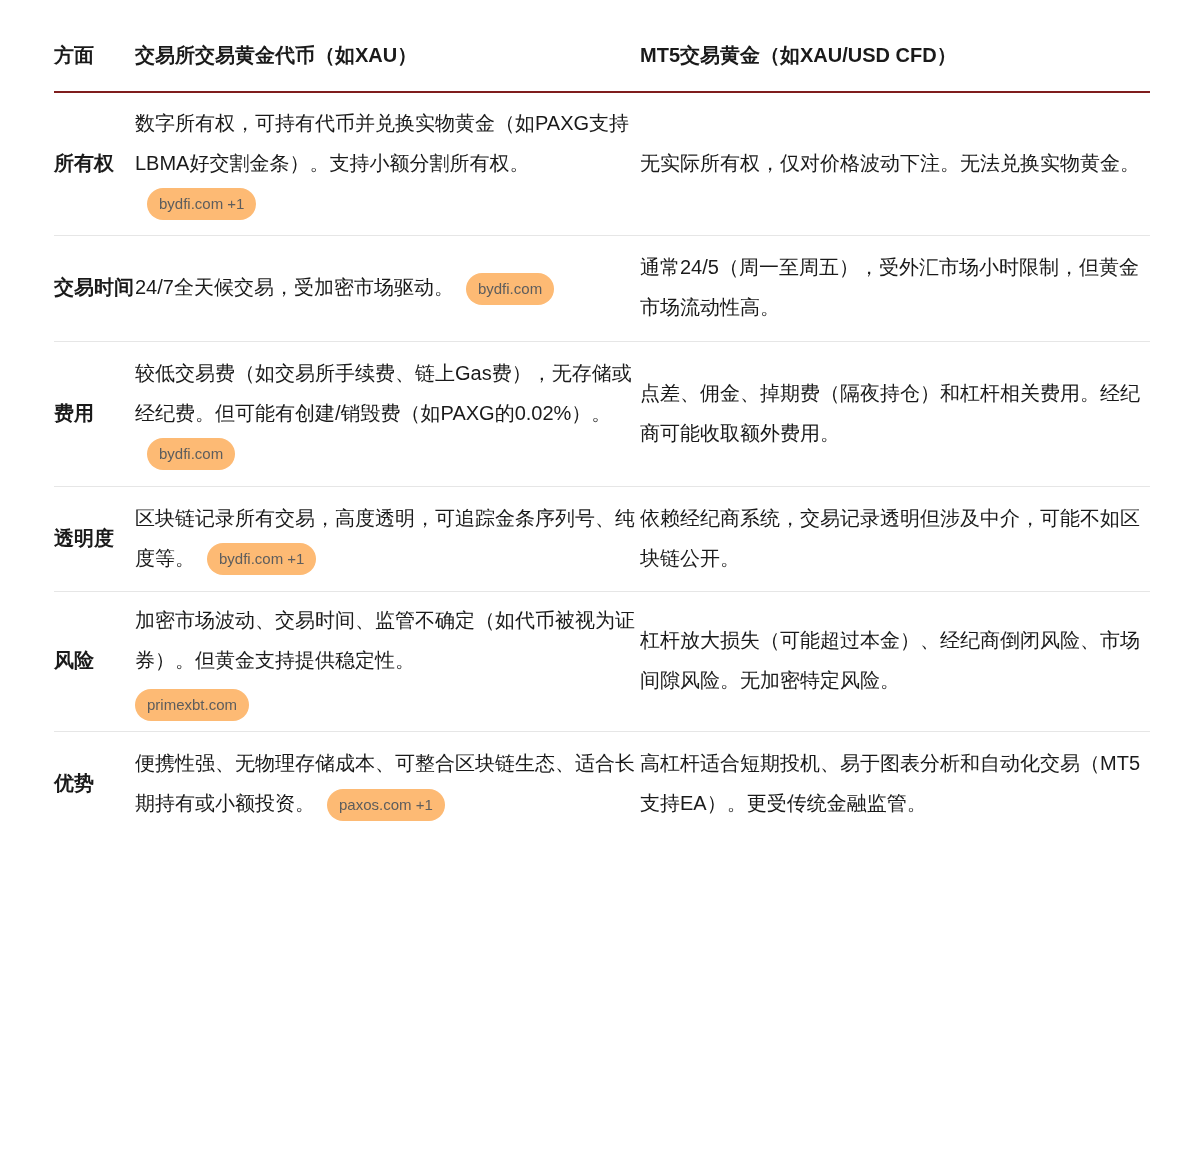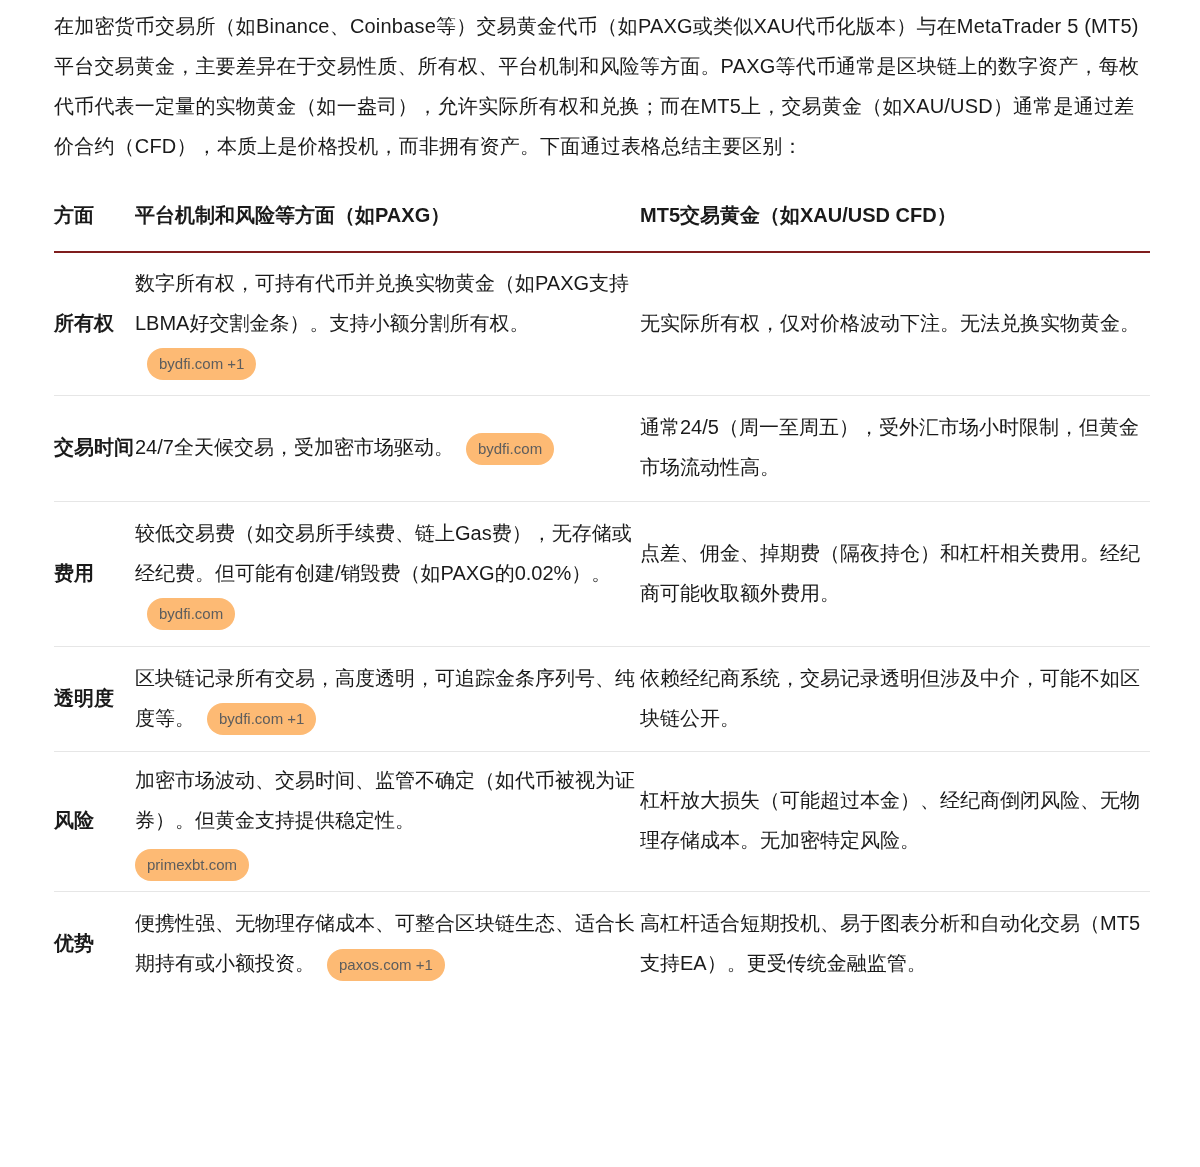--- a/index.html
+++ b/index.html
@@ -77,32 +77,31 @@
     .pill.block {
       margin-left: 0;
       margin-top: 8px;
       text-align: center;
     }
   </style>
 </head>
 <body>
 
 <div class="page">
-  <p class="intro">在加密货币交易所（如Binance、Coinbase等）交易黄金代币（如PAXG或类似XAU代币化版本）与在MetaTrader 5 (MT5)平台交易黄金，主要差异在于交易性质、所有权、平台机制和风险等方面。PAXG等代币通常是区块链上的数字资产，每枚代币代表一定量的实物黄金（如一盎司），允许实际所有权和兑换；而在MT5上，交易黄金（如XAU/USD）通常是通过差价合约（CFD），本质上是价格投机，而非拥有资产。下面通过表格总结主要区别：</p>
 
   <table class="compare">
     <colgroup>
       <col class="c1">
         <col class="c2">
         <col class="c3">
     </colgroup>
     <thead>
       <tr>
         <th>方面</th>
-        <th>平台机制和风险等方面（如PAXG）</th>
+        <th>交易所交易黄金代币（如XAU）</th>
         <th>MT5交易黄金（如XAU/USD CFD）</th>
       </tr>
     </thead>
     <tbody>
 
       <tr style="height:143px">
         <td class="aspect">所有权</td>
         <td class="token-cell"><span>数字所有权，可持有代币并兑换实物黄金（如PAXG支持LBMA好交割金条）。支持小额分割所有权。</span><a class="pill">bydfi.com +1</a></td>
         <td class="mt5-cell">无实际所有权，仅对价格波动下注。无法兑换实物黄金。</td>
       </tr>
@@ -122,21 +121,21 @@
       <tr style="height:105px">
         <td class="aspect">透明度</td>
         <td class="token-cell"><span>区块链记录所有交易，高度透明，可追踪金条序列号、纯度等。</span><a class="pill">bydfi.com +1</a></td>
         <td class="mt5-cell">依赖经纪商系统，交易记录透明但涉及中介，可能不如区块链公开。</td>
       </tr>
 
 
       <tr style="height:138px">
         <td class="aspect">风险</td>
         <td class="token-cell"><span>加密市场波动、交易时间、监管不确定（如代币被视为证券）。但黄金支持提供稳定性。</span><br><a class="pill block">primexbt.com</a></td>
-        <td class="mt5-cell">杠杆放大损失（可能超过本金）、经纪商倒闭风险、无物理存储成本。无加密特定风险。</td>
+        <td class="mt5-cell">杠杆放大损失（可能超过本金）、经纪商倒闭风险、市场间隙风险。无加密特定风险。</td>
       </tr>
 
       <tr style="height:104px">
         <td class="aspect">优势</td>
         <td class="token-cell"><span>便携性强、无物理存储成本、可整合区块链生态、适合长期持有或小额投资。</span><a class="pill">paxos.com +1</a></td>
         <td class="mt5-cell">高杠杆适合短期投机、易于图表分析和自动化交易（MT5支持EA）。更受传统金融监管。</td>
       </tr>
     </tbody>
   </table>
 </div>

